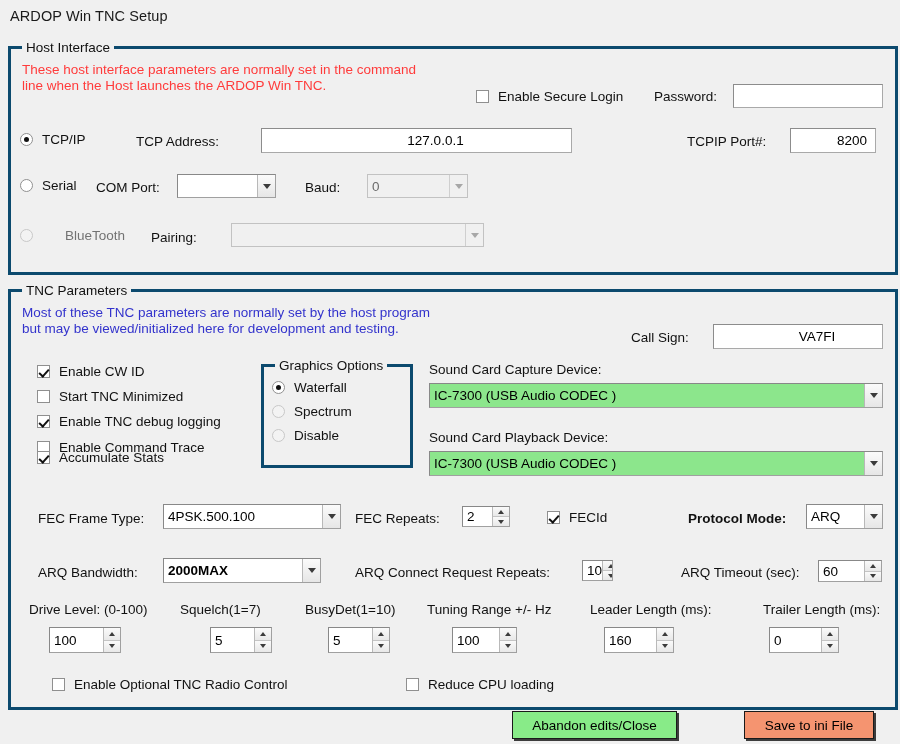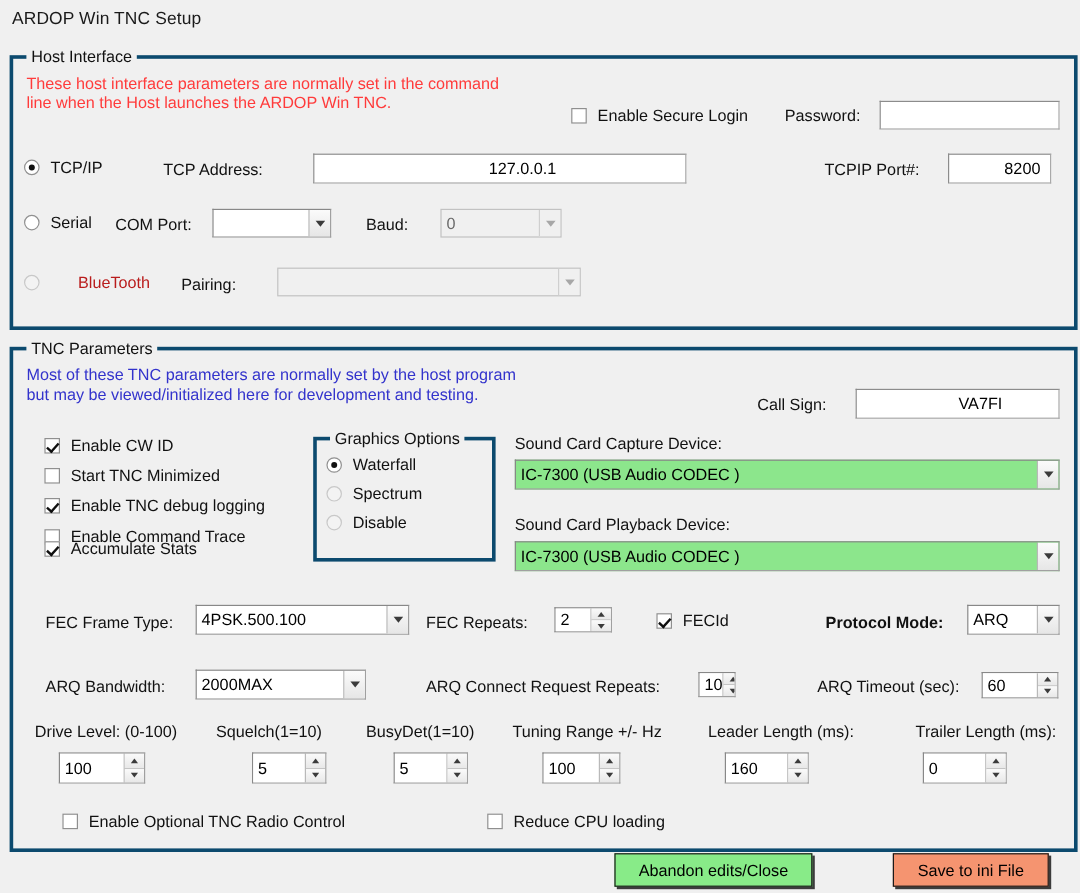--- a/index.html
+++ b/index.html
@@ -144,21 +144,21 @@
     height: 5px;
     border-radius: 50%;
     background: #111;
   }
   .rbtn.dim { border-color: #c8c8c8; background: #f3f3f3; }
   .radiorow .rtext {
     margin-left: 9px;
     font-size: 13.5px;
     color: #111;
   }
-  .radiorow .rtext.dim { color: #b91c1c; margin-left: 32px; }
+  .radiorow .rtext.dim { color: #737373; margin-left: 32px; }
 
   
   .combo {
     position: absolute;
     background: #ffffff;
     border: 1px solid #a0a0a0;
     border-top-color: #888;
     border-left-color: #888;
     box-sizing: border-box;
     display: flex;
@@ -419,21 +419,21 @@
 
   <div class="lbl" style="left:688px; top:511px;font-weight:bold;">Protocol Mode:</div>
   <div class="combo" style="left:806px; top:504px; width:77px; height:25px;">
     <span class="ctxt">ARQ</span>
     <span class="arrowbtn">
         <span class="tri"></span>
       </span>
   </div>
 
   <div class="lbl" style="left:38px; top:565px;">ARQ Bandwidth:</div>
-  <div class="combo" style="left:163px; top:558px; width:142px; height:25px;">
+  <div class="combo" style="left:163px; top:558px; width:158px; height:25px;font-weight:bold;">
     <span class="ctxt">2000MAX</span>
     <span class="arrowbtn">
         <span class="tri"></span>
       </span>
   </div>
 
   <div class="lbl" style="left:355px; top:565px;">ARQ Connect Request Repeats:</div>
   <div class="spin" style="left:582px; top:560px; width:31px; height:21px;">
     <span class="sval">10</span>
     <span class="sbtns">
@@ -453,21 +453,21 @@
       <span class="sb up">
           <span class="tri-up"></span>
         </span>
       <span class="sb dn">
           <span class="tri-dn"></span>
         </span>
     </span>
   </div>
 
   <div class="lbl" style="left:29px; top:602px;">Drive Level: (0-100)</div>
-  <div class="lbl" style="left:180px; top:602px;">Squelch(1=10)</div>
+  <div class="lbl" style="left:180px; top:602px;">Squelch(1=7)</div>
   <div class="lbl" style="left:305px; top:602px;">BusyDet(1=10)</div>
   <div class="lbl" style="left:427px; top:602px;">Tuning Range +/- Hz</div>
   <div class="lbl" style="left:590px; top:602px;">Leader Length (ms):</div>
   <div class="lbl" style="left:763px; top:602px;">Trailer Length (ms):</div>
 
   <div class="spin" style="left:49px; top:627px; width:72px; height:26px;">
     <span class="sval">100</span>
     <span class="sbtns">
       <span class="sb up">
           <span class="tri-up"></span>

